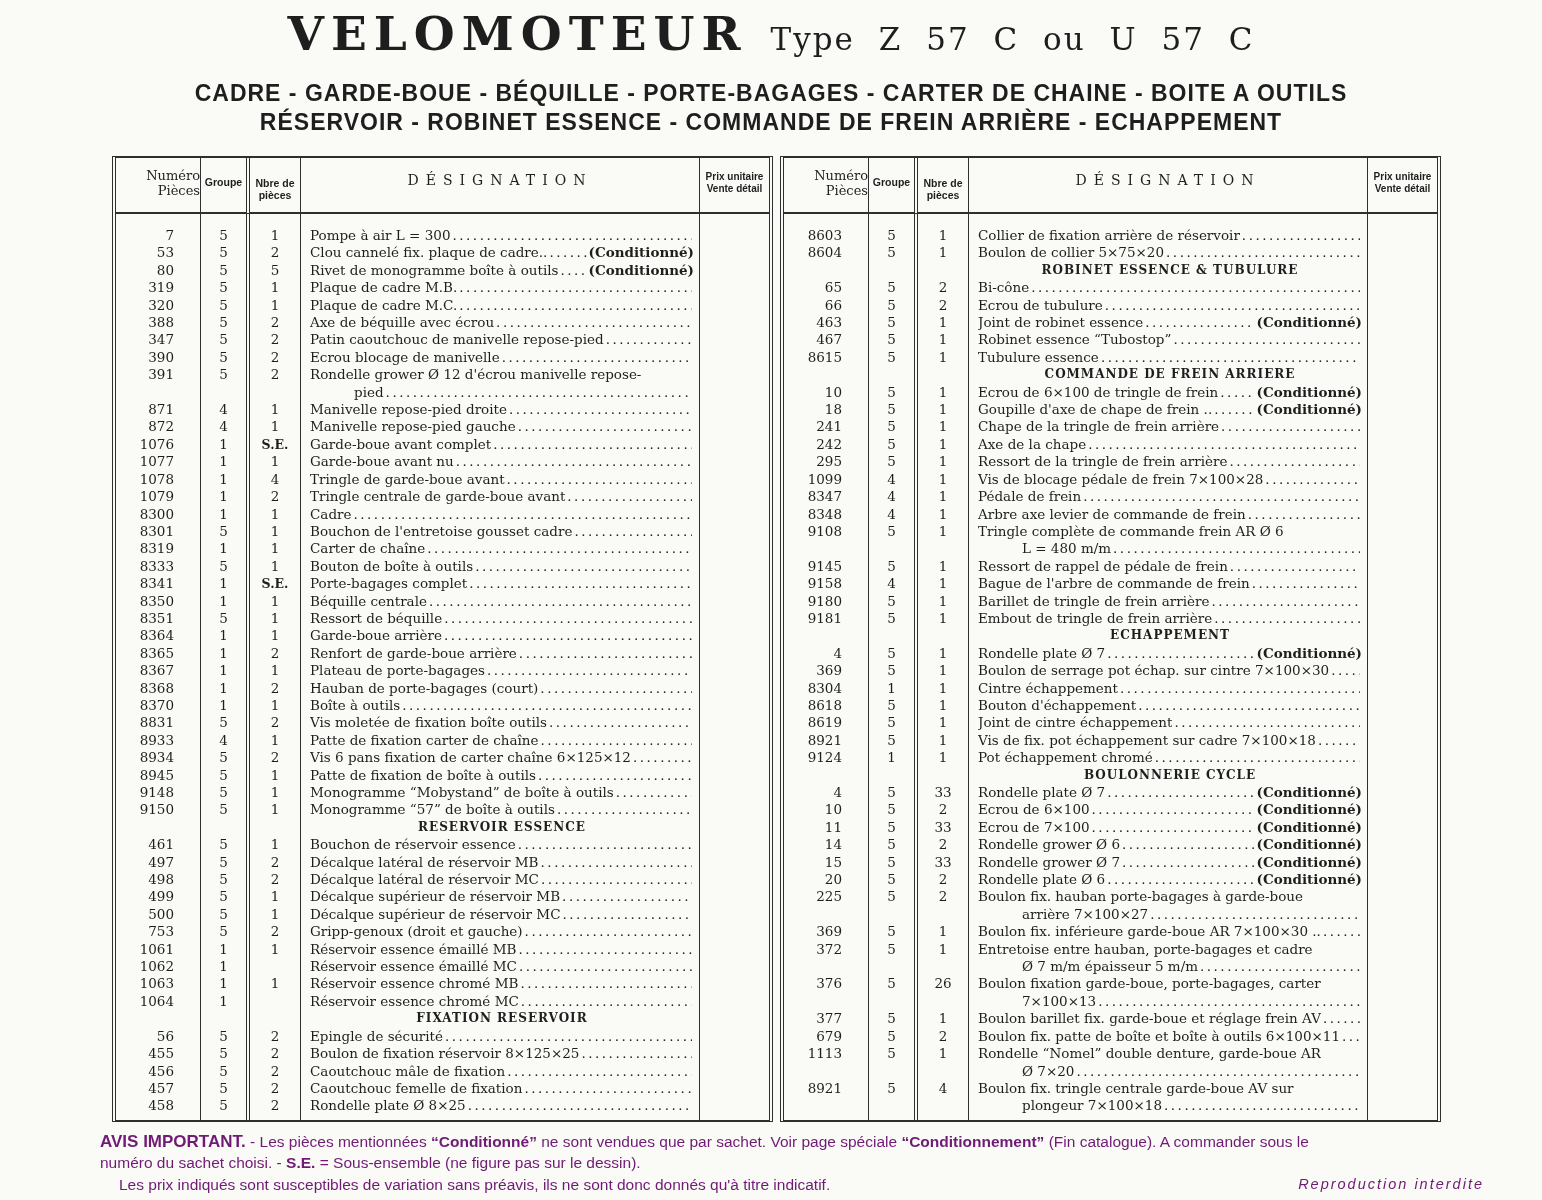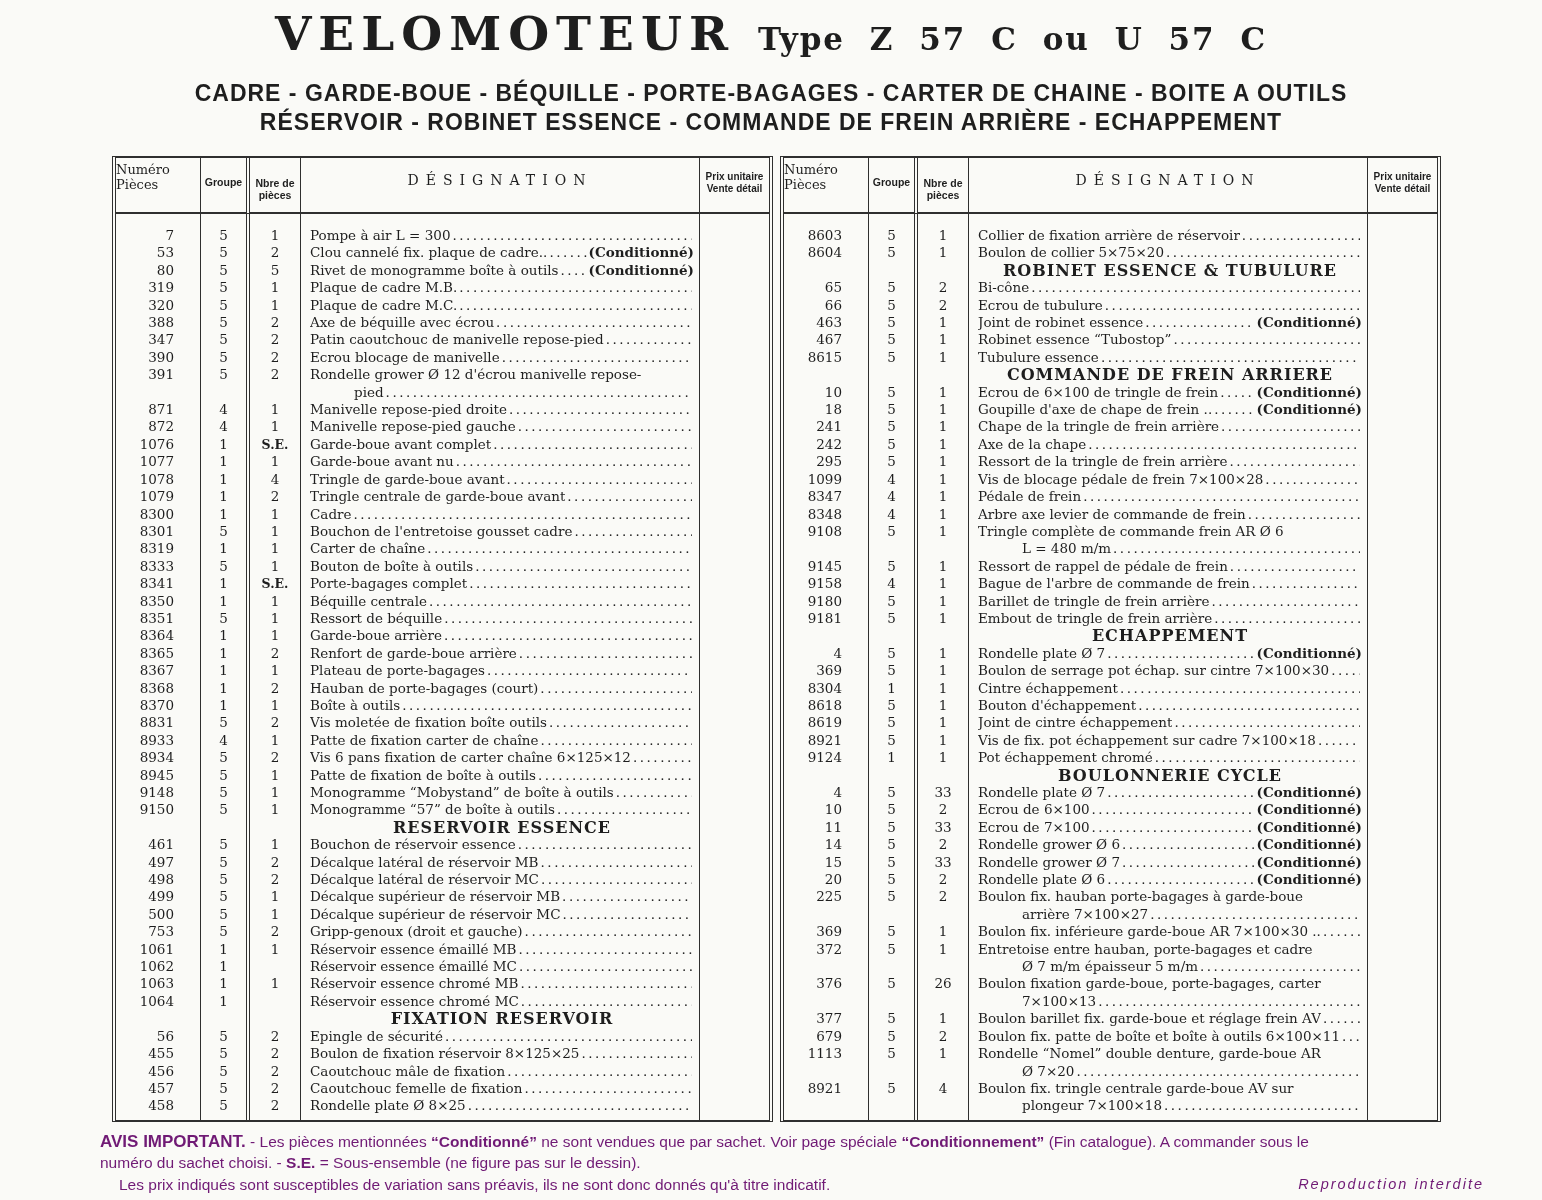--- a/index.html
+++ b/index.html
@@ -9,21 +9,21 @@
     font-family:"DejaVu Serif",serif;
     color:#1e1e1e;
     overflow:hidden;
   }
   .page{width:1542px;height:1200px;position:relative;}
 
   
   .masthead{text-align:center;padding-top:8px;}
   .title-line{line-height:52px;white-space:nowrap;}
   .title-main{font-size:47px;font-weight:bold;letter-spacing:7px;}
-  .title-type{font-size:31px;font-weight:bold;letter-spacing:2px;word-spacing:12px;margin-left:23px;}
+  .title-type{font-size:31px;font-weight:normal;letter-spacing:2px;word-spacing:12px;margin-left:23px;}
   .subtitle{
     font-family:"Liberation Sans",sans-serif;font-weight:bold;
     font-size:23px;letter-spacing:1px;line-height:29px;
     transform:scale(1,1.08);transform-origin:center top;
     white-space:nowrap;
   }
   .subtitle.first{margin-top:6px;}
 
   
   .tables{display:flex;gap:7px;margin:21px 0 0 112px;width:1329px;}
@@ -34,41 +34,41 @@
     display:flex;flex-direction:column;
   }
   .c-num{width:84px;box-sizing:border-box;}
   .c-grp{width:46px;box-sizing:border-box;border-left:1.5px solid #2f2f2f;}
   .c-qty{width:54px;box-sizing:border-box;border-left:4px double #2f2f2f;}
   .c-des{flex:1;min-width:0;box-sizing:border-box;border-left:1.5px solid #2f2f2f;}
   .c-prix{width:70px;box-sizing:border-box;border-left:1.5px solid #2f2f2f;}
 
   .thead{display:flex;height:56px;flex:none;}
   .thead > div{border-bottom:2.5px solid #2f2f2f;}
-  .h-num{font-size:13px;text-align:left;padding-top:4px;line-height:15px;}
+  .h-num{font-size:13px;text-align:right;padding-top:10px;line-height:15px;}
   .h-grp{font-family:"Liberation Sans",sans-serif;font-weight:bold;font-size:10.5px;text-align:center;padding-top:18px;}
   .h-qty{font-family:"Liberation Sans",sans-serif;font-weight:bold;font-size:10.5px;text-align:center;padding-top:19px;line-height:12px;}
   .h-des{font-size:14px;letter-spacing:7px;text-align:center;padding-top:14px;}
   .h-prix{font-family:"Liberation Sans",sans-serif;font-weight:bold;font-size:10px;text-align:center;padding-top:13px;line-height:12px;}
 
   .tbody{flex:1;display:flex;flex-direction:column;}
   .row{display:flex;flex:none;}
   .row.spacer{height:13px;}
   .row.filler{flex:1;}
   .row .c-num{text-align:right;padding-right:26px;font-size:13.5px;line-height:17.4px;}
   .row .c-grp,.row .c-qty{text-align:center;font-size:13.5px;line-height:17.4px;}
   .row .c-qty.se{font-weight:bold;font-size:12.5px;}
   .row .c-des{padding:0 5px 0 9px;font-size:13.5px;line-height:17.4px;}
   .dline{display:flex;align-items:baseline;}
   .dline .txt{white-space:nowrap;overflow:hidden;}
   .dots{flex:1;min-width:6px;overflow:hidden;white-space:nowrap;margin:0 2px;}
   .dots::after{content:"....................................................................";letter-spacing:2.5px;}
   .cond{font-weight:bold;white-space:nowrap;}
   .dline.d2{padding-left:44px;}
-  .c-des.sec{text-align:center;font-weight:bold;font-size:16px;letter-spacing:1px;line-height:17.4px;}
+  .c-des.sec{text-align:center;font-weight:bold;font-size:12px;letter-spacing:1px;line-height:17.4px;}
 
   
   .footer{margin:9px 0 0 100px;width:1412px;
     font-family:"Liberation Sans",sans-serif;font-size:15.5px;color:#701a75;line-height:21px;}
   .footer .fb{font-weight:bold;}
   .footer .avis{font-weight:bold;font-size:17px;}
   .f-last{display:flex;justify-content:space-between;margin-top:1px;margin-left:19px;}
   .repro{font-style:italic;font-size:14.5px;letter-spacing:2px;margin-right:28px;white-space:nowrap;}
 </style>
 </head>

